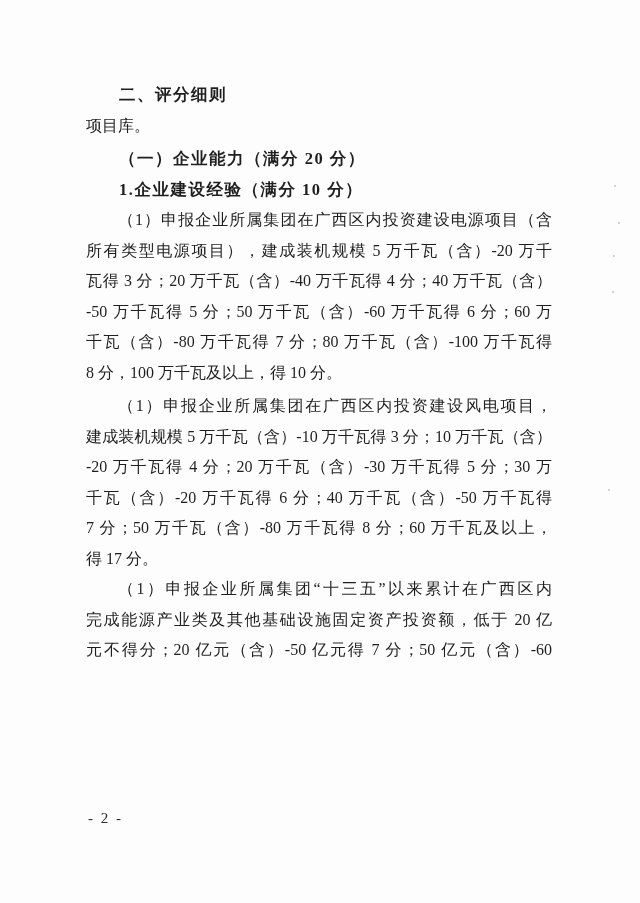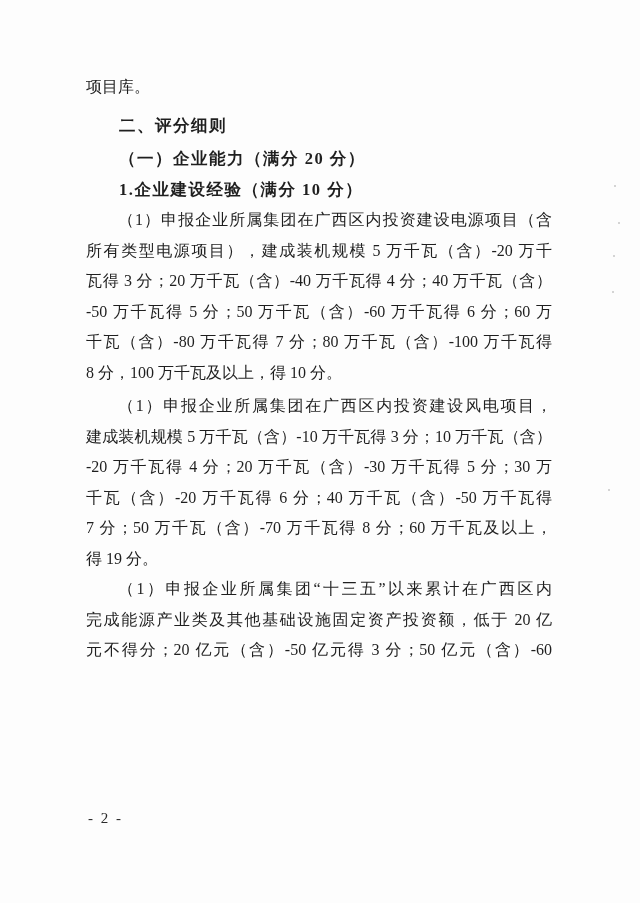--- a/index.html
+++ b/index.html
@@ -50,26 +50,26 @@
     border-radius:50%;
     opacity:.8;
   }
 </style>
 </head>
 <body>
 
 <div class="page">
   <div class="content">
 
+    <div class="block heading mt8">
+      <div class="line first">二、评分细则</div>
+    </div>
+
     <div class="block">
       <div class="line">项目库。</div>
-    </div>
-
-    <div class="block heading mt8">
-      <div class="line first">二、评分细则</div>
     </div>
 
 
     <div class="block heading mt3">
       <div class="line first">（一）企业能力（满分 20 分）</div>
     </div>
 
     <div class="block heading">
       <div class="line first">1.企业建设经验（满分 10 分）</div>
     </div>
@@ -81,28 +81,28 @@
       <div class="line jline">-50 万千瓦得 5 分；50 万千瓦（含）-60 万千瓦得 6 分；60 万</div>
       <div class="line jline">千瓦（含）-80 万千瓦得 7 分；80 万千瓦（含）-100 万千瓦得</div>
       <div class="line">8 分，100 万千瓦及以上，得 10 分。</div>
     </div>
 
     <div class="block mt3">
       <div class="line jline first">（1）申报企业所属集团在广西区内投资建设风电项目，</div>
       <div class="line jline">建成装机规模 5 万千瓦（含）-10 万千瓦得 3 分；10 万千瓦（含）</div>
       <div class="line jline">-20 万千瓦得 4 分；20 万千瓦（含）-30 万千瓦得 5 分；30 万</div>
       <div class="line jline">千瓦（含）-20 万千瓦得 6 分；40 万千瓦（含）-50 万千瓦得</div>
-      <div class="line jline">7 分；50 万千瓦（含）-70 万千瓦得 8 分；60 万千瓦及以上，</div>
-      <div class="line">得 19 分。</div>
+      <div class="line jline">7 分；50 万千瓦（含）-80 万千瓦得 8 分；60 万千瓦及以上，</div>
+      <div class="line">得 17 分。</div>
     </div>
 
     <div class="block">
       <div class="line jline first">（1）申报企业所属集团“十三五”以来累计在广西区内</div>
       <div class="line jline">完成能源产业类及其他基础设施固定资产投资额，低于 20 亿</div>
-      <div class="line jline">元不得分；20 亿元（含）-50 亿元得 3 分；50 亿元（含）-60</div>
+      <div class="line jline">元不得分；20 亿元（含）-50 亿元得 7 分；50 亿元（含）-60</div>
     </div>
 
   </div>
 
   <div class="footer">- 2 -</div>
 
   <i class="speck" style="left:614px;top:185px"></i>
   <i class="speck" style="left:618px;top:222px"></i>
   <i class="speck" style="left:613px;top:255px"></i>
   <i class="speck" style="left:612px;top:291px"></i>

